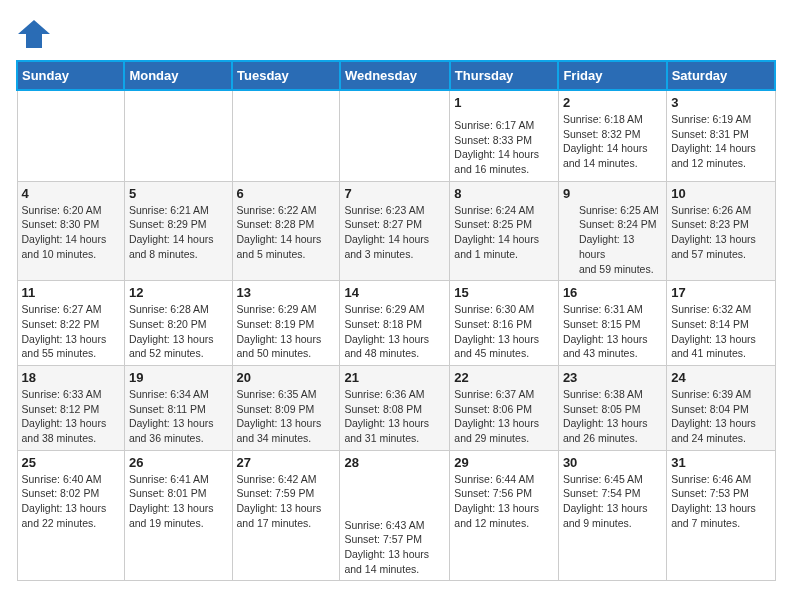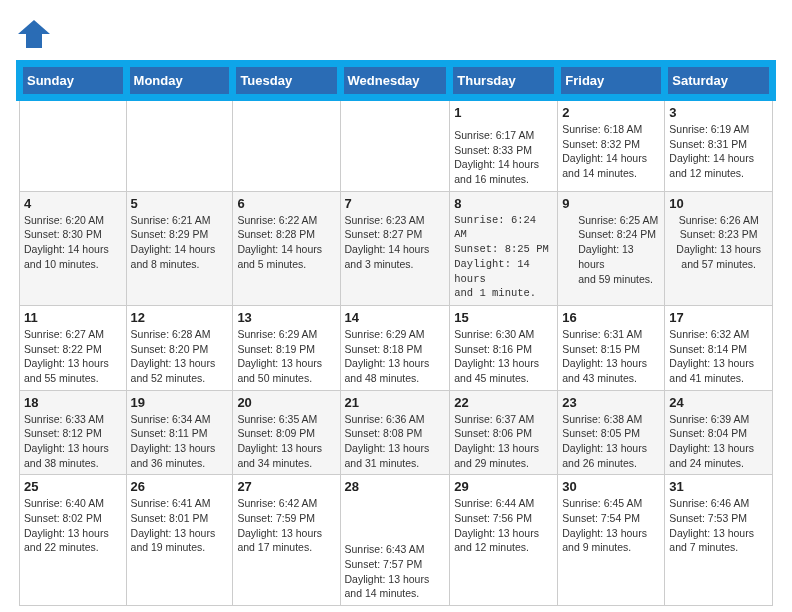--- a/index.html
+++ b/index.html
@@ -48,21 +48,21 @@
       margin-top: 8px;
       font-size: 11px;
     }
     .calendar-table th {
       background-color: #2a6cb5;
       color: #fff;
       padding: 6px 4px;
       text-align: left;
       font-size: 13px;
       font-weight: bold;
-      border: 7px solid #0ea5e9;
+      border: 2px solid #0ea5e9;
     }
     .calendar-table td {
       border: 1px solid #ccc;
       vertical-align: top;
       padding: 4px 4px;
       width: 113px;
       min-height: 80px;
       background: #fff;
     }
     .calendar-table tr:nth-child(even) td {
@@ -178,35 +178,35 @@
           </td>
           <td>
             <span class="day-number">7</span>
             <div class="day-info" style="white-space: pre-line;">Sunrise: 6:23 AM
 Sunset: 8:27 PM
 Daylight: 14 hours
 and 3 minutes.</div>
           </td>
           <td>
             <span class="day-number">8</span>
-            <div class="day-info" style="white-space: pre-line; font-family: Liberation Mono, monospace;">Sunrise: 6:24 AM
+            <div class="day-info" style="white-space: pre-line;">Sunrise: 6:24 AM
 Sunset: 8:25 PM
 Daylight: 14 hours
 and 1 minute.</div>
           </td>
           <td>
             <span class="day-number">9</span>
             <div class="day-info" style="white-space: pre-line; margin-left: 16px;">Sunrise: 6:25 AM
 Sunset: 8:24 PM
 Daylight: 13 hours
 and 59 minutes.</div>
           </td>
           <td>
             <span class="day-number">10</span>
-            <div class="day-info" style="white-space: pre-line; text-align: center;">Sunrise: 6:26 AM
+            <div class="day-info" style="white-space: pre-line;">Sunrise: 6:26 AM
 Sunset: 8:23 PM
 Daylight: 13 hours
 and 57 minutes.</div>
           </td>
         </tr>
         <tr>
           <td>
             <span class="day-number">11</span>
             <div class="day-info" style="white-space: pre-line;">Sunrise: 6:27 AM
 Sunset: 8:22 PM

